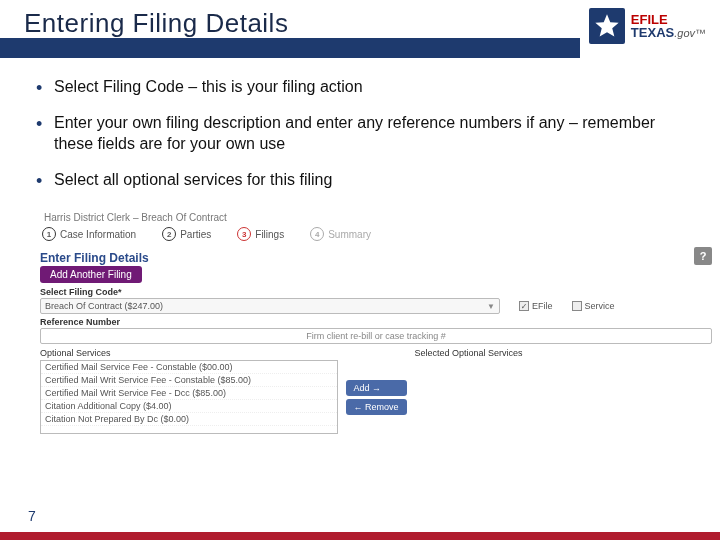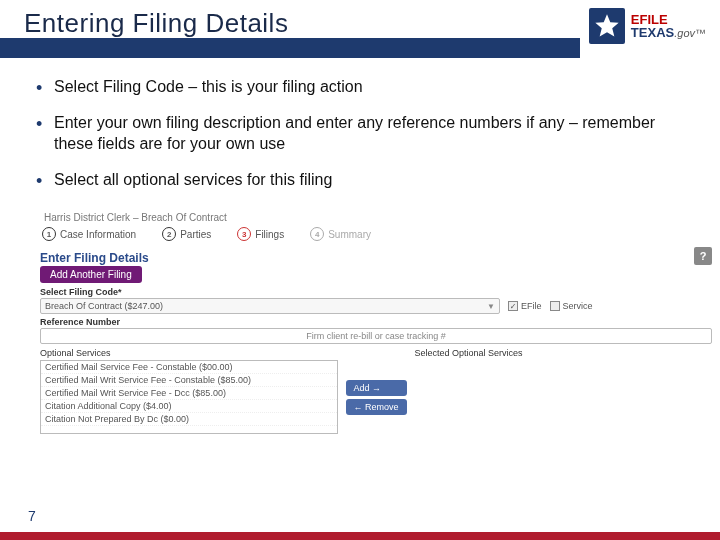--- a/index.html
+++ b/index.html
@@ -24,21 +24,21 @@
   .step-circ { width: 14px; height: 14px; border: 1.5px solid #333; border-radius: 50%; display: flex; align-items: center; justify-content: center; font-size: 8px; font-weight: bold; }
   .step.active .step-circ { border-color: #c33; color: #c33; }
   .step.inactive { color: #aaa; }
   .step.inactive .step-circ { border-color: #aaa; color: #aaa; }
   .sect-head { display: flex; justify-content: space-between; align-items: flex-end; margin-bottom: 1px; }
   .sect-title { color: #2a4a8a; font-weight: bold; font-size: 12px; }
   .help { width: 18px; height: 18px; background: #888; color: #fff; display: flex; align-items: center; justify-content: center; font-weight: bold; font-size: 11px; border-radius: 2px; }
   .tab-btn { display: inline-block; background: #701a75; color: #fff; padding: 3px 10px; font-size: 10px; border-radius: 3px; margin-bottom: 4px; }
   .form-row { margin-bottom: 3px; }
   .lbl { font-size: 9px; color: #333; margin-bottom: 1px; font-weight: bold; }
-  .field-line { display: flex; align-items: center; gap: 8px; }
+  .field-line { display: flex; align-items: center; gap: 19px; }
   .selectbox { flex: 1; border: 1px solid #bbb; padding: 2px 4px; font-size: 9px; background: #f7f7f7; color: #555; display: flex; justify-content: space-between; align-items: center; border-radius: 2px; }
   .selectbox .caret { font-size: 8px; color: #888; }
   .check { display: flex; align-items: center; gap: 3px; font-size: 9px; color: #555; }
   .check .box { width: 10px; height: 10px; border: 1px solid #888; display:flex; align-items:center; justify-content:center; font-size:8px; background:#eee;}
   .textbox { border: 1px solid #bbb; padding: 2px 4px; font-size: 9px; color: #888; background: #fff; border-radius: 2px; }
   .textbox.center { text-align: center; }
   .svc-row { display: flex; gap: 8px; margin-top: 4px; }
   .svc-col { flex: 1; }
   .svc-label { font-size: 9px; color: #333; margin-bottom: 2px; }
   .svc-list { border: 1px solid #bbb; height: 74px; font-size: 9px; background: #fff; overflow: hidden; }

